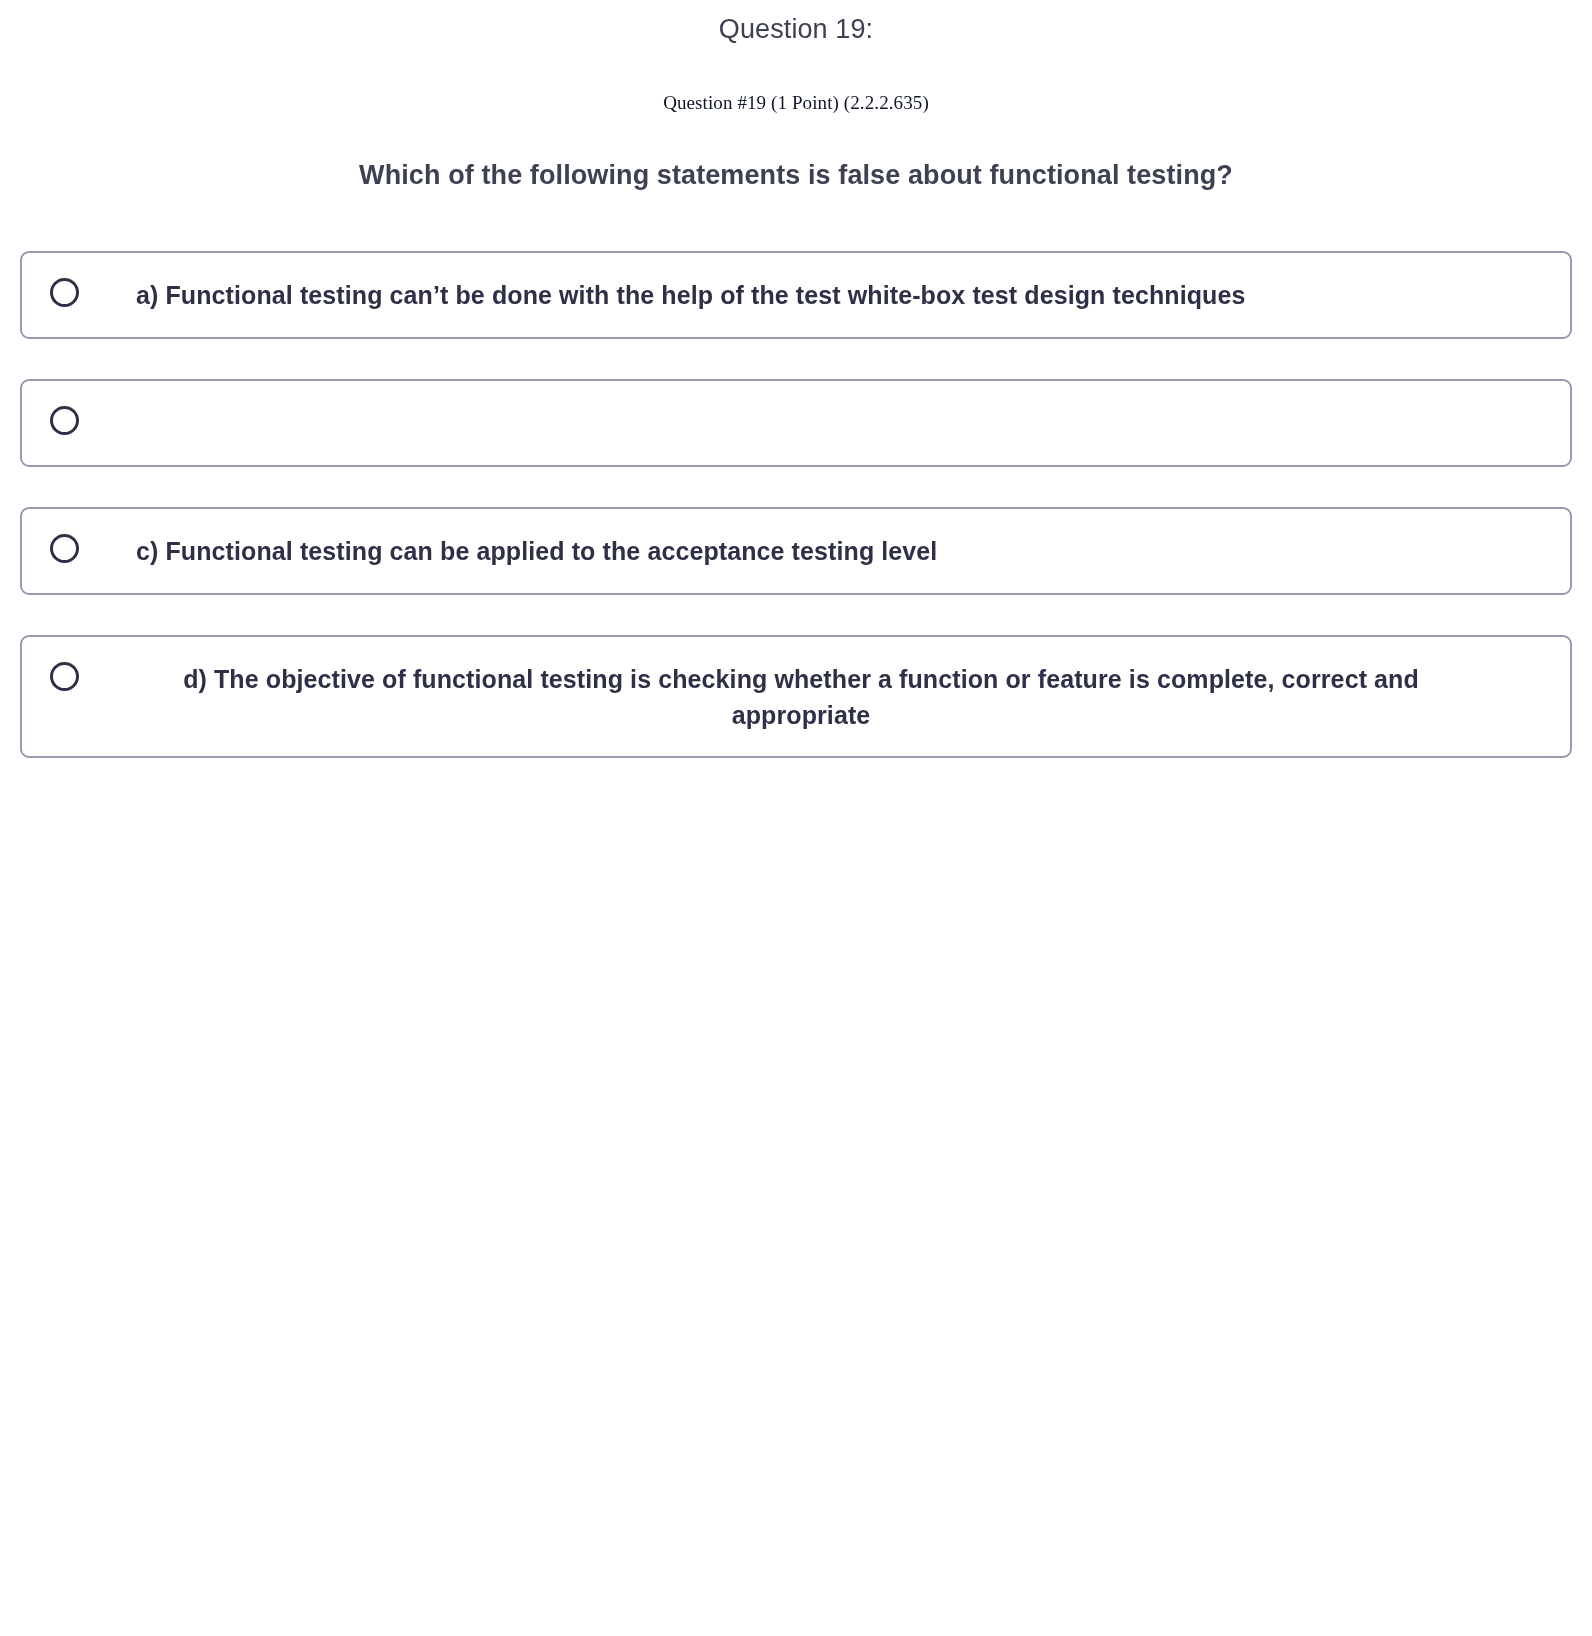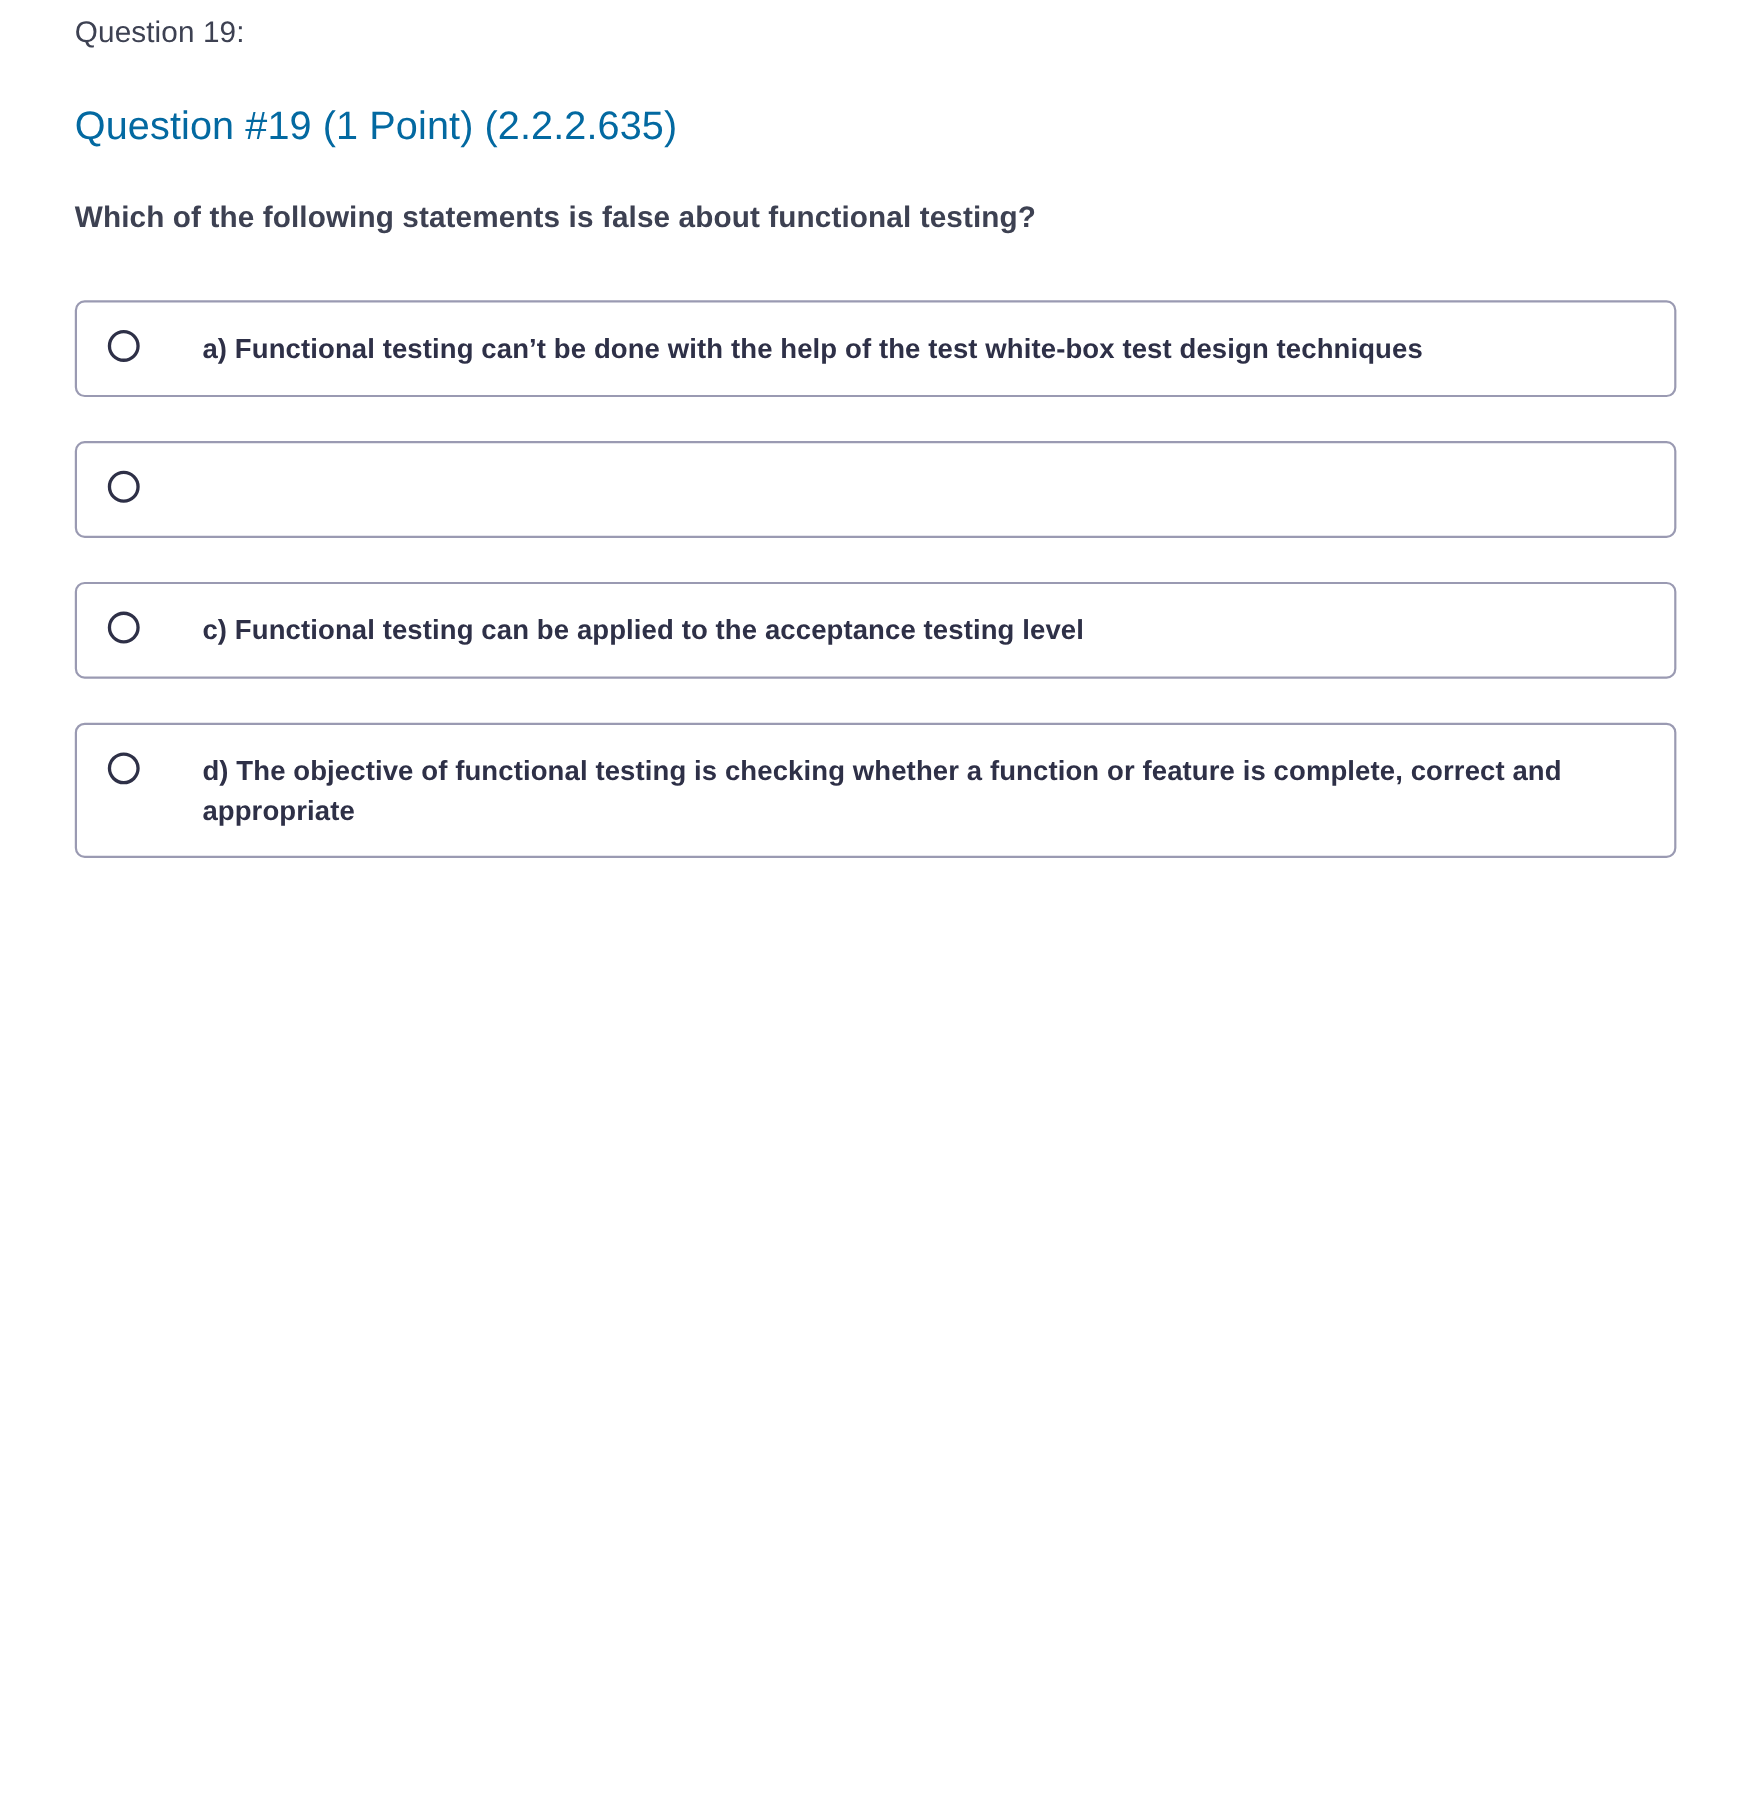--- a/index.html
+++ b/index.html
@@ -10,39 +10,41 @@
     background: #ffffff;
   }
   body {
     width: 1592px;
     height: 1636px;
     font-family: "Liberation Sans", sans-serif;
     color: #2e3047;
     -webkit-font-smoothing: antialiased;
   }
   .page {
-    padding: 0 68px;
+    padding: 0 20px;
+    text-align: center;
   }
   .q-label {
     font-size: 27px;
     font-weight: 400;
     color: #3d4152;
     letter-spacing: 0.1px;
     margin: 0;
     padding-top: 12px;
     line-height: 1.3;
   }
   .q-meta {
-    font-size: 36px;
+    font-size: 19px;
     font-weight: 400;
-    color: #0369a1;
+    color: #0f172a;
     letter-spacing: 0.1px;
     margin: 0;
     padding-top: 44px;
     line-height: 1.3;
+    font-family: Liberation Serif, serif;
   }
   .q-text {
     font-size: 27px;
     font-weight: 700;
     color: #3d4152;
     letter-spacing: 0.1px;
     margin: 0;
     padding-top: 42px;
     line-height: 1.3;
   }

